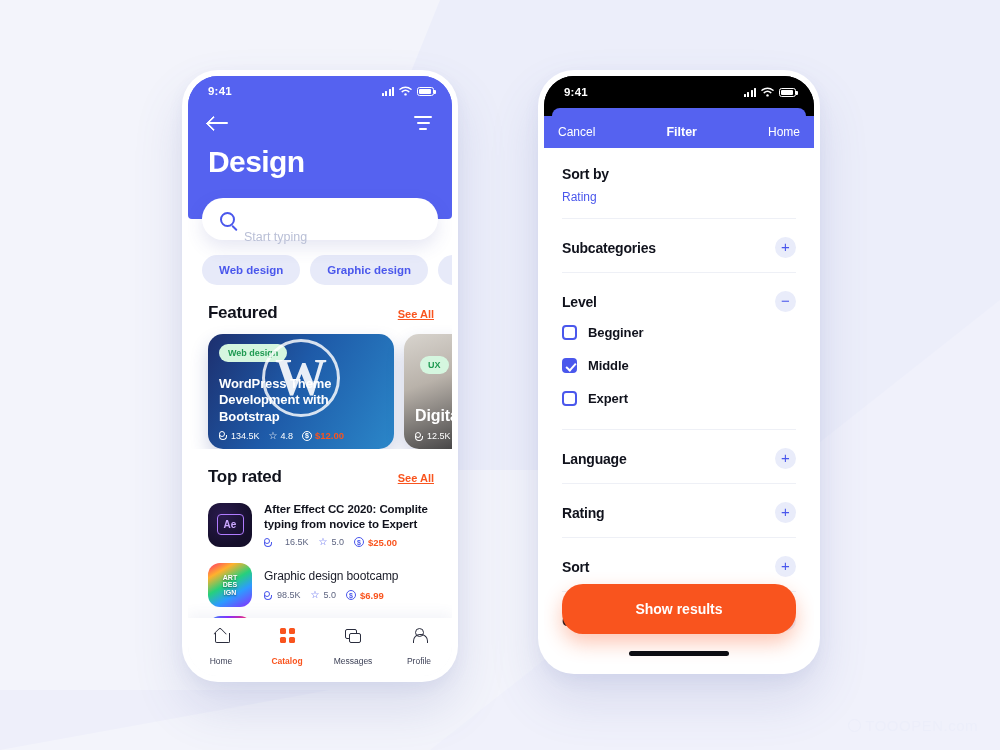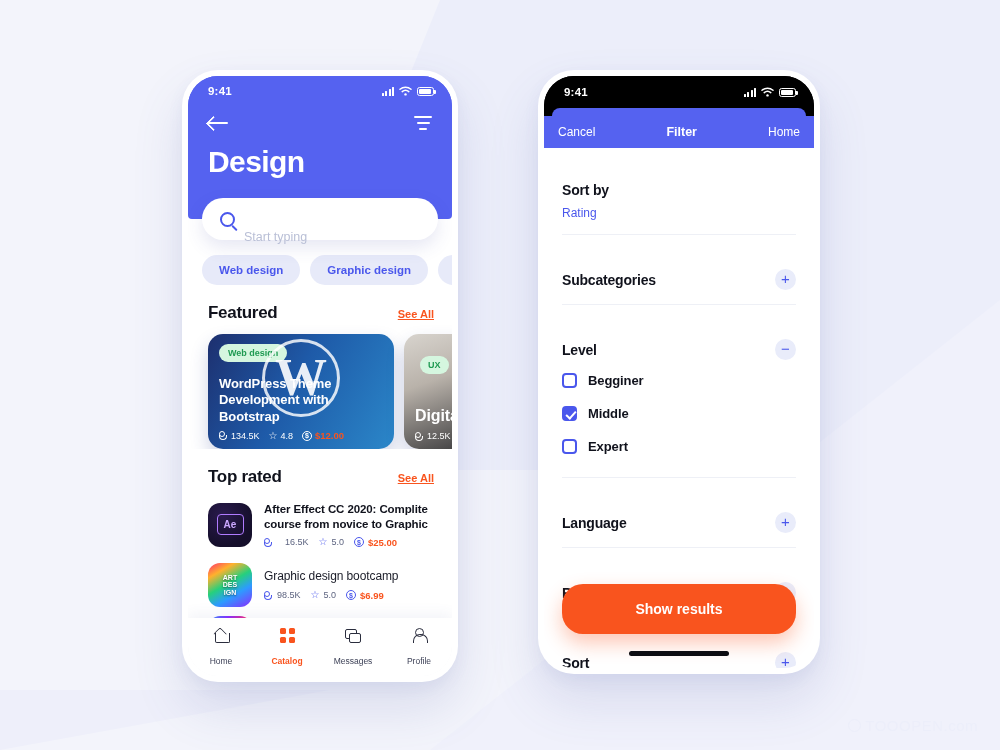--- a/index.html
+++ b/index.html
@@ -258,21 +258,21 @@
     background: #5562f0; color: #fff;
     height: 32px;
     display:flex; align-items:center; justify-content:space-between;
     padding: 0 14px;
     font-size: 12px;
   }
   .filterbar .fb-title { font-weight: bold; font-size: 12.5px; }
   .filterbar .fb-side { cursor:pointer; }
 
   .filter-body { padding: 0 18px; background:#fff; height: 100%; }
-  .fgroup { padding: 34px 0 14px; border-bottom: 1px solid #eef0f6; }
+  .fgroup { padding: 18px 0 14px; border-bottom: 1px solid #eef0f6; }
   .fgroup:last-of-type { border-bottom: none; }
   .fg-title { font-size: 14px; font-weight: bold; color: #10121c; letter-spacing: -.2px; }
   .fg-sub { font-size: 12px; color: #4a57ec; margin-top: 8px; }
   .fg-row { display:flex; align-items:center; justify-content:space-between; }
 
   .pm {
     width: 21px; height: 21px; border-radius: 50%;
     background: #e9ecfa; color: #4a57ec;
     display:flex;align-items:center;justify-content:center;
     font-size: 15px; line-height: 1; font-weight: normal; cursor:pointer;
@@ -415,21 +415,21 @@
 
     <div class="list">
 
       <div class="list-item">
         <div class="thumb ae">
             <span class="ae-box">Ae</span>
           </div>
         <div class="li-body">
           <div class="li-title">
             <span>After Effect CC 2020: Complite</span><br>
-            <span>course from novice to Graphic</span>
+            <span>typing from novice to Expert</span>
           </div>
           <div class="li-meta">
             <span class="mi" style="display:flex;align-items:center;gap:12px">
               <span class="g-users"></span>
               <span>16.5K</span>
             </span>
             <span class="mi" style="display:flex;align-items:center;gap:4px">
               <span class="g-star">☆</span>
               <span>5.0</span>
             </span>

